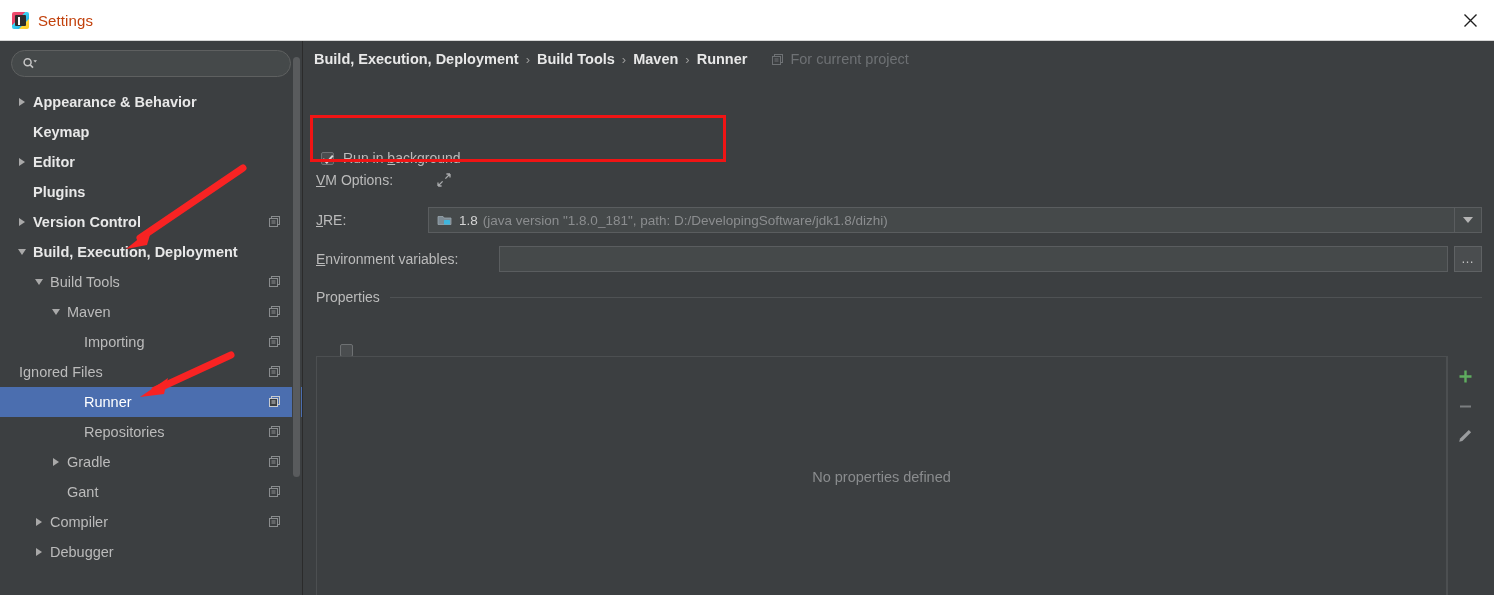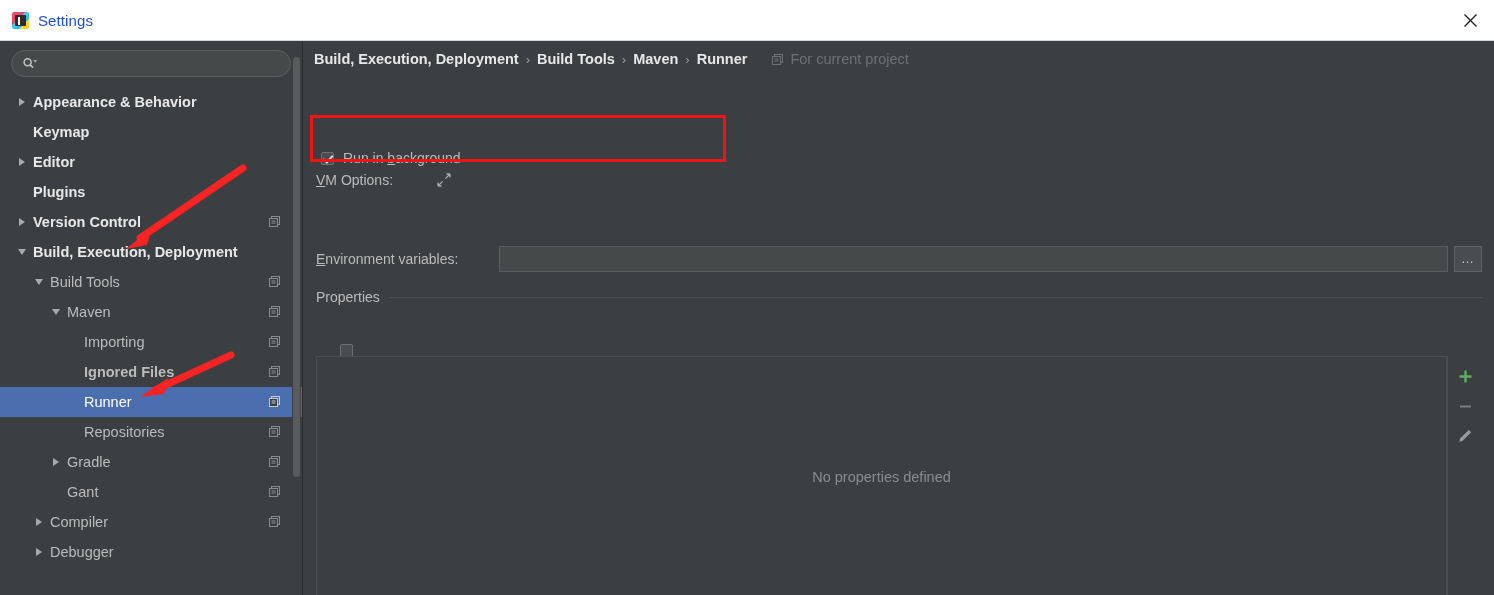--- a/index.html
+++ b/index.html
@@ -25,21 +25,21 @@
   }
   #app-icon::after {
     content: ""; position: absolute; left: 3px; top: 3px; right: 3px; bottom: 3px;
     background: #2b2b2b; border-radius: 1px;
   }
   #app-icon::before {
     content: ""; position: absolute; z-index: 2; left: 6px; top: 5px;
     width: 2px; height: 8px; background: #ffffff;
   }
   #title-text {
-    font-size: 15px; color: #1d4ed8; letter-spacing: .1px;
+    font-size: 15px; color: #c2410c; letter-spacing: .1px;
   }
   #close-btn {
     position: absolute; right: 0; top: 0; width: 48px; height: 40px;
     display: flex; align-items: center; justify-content: center;
   }
   #close-btn svg { display: block; }
 
   
   #body-area {
     position: absolute; left: 0; top: 41px; width: 1494px; height: 554px;
@@ -321,21 +321,21 @@
         </div>
         <div class="tree-row" style="padding-left: 65px;">
           <span class="tw none"></span>
           <span>Importing</span>
           <span class="scope-icon"><svg width="13" height="13" viewBox="0 0 13 13">
               <rect x="3.5" y="1.5" width="8" height="8" fill="none" stroke="#c9cbcd" stroke-width="1"></rect>
               <rect x="1.5" y="3.5" width="8" height="8" fill="#3c3f41" stroke="#c9cbcd" stroke-width="1"></rect>
               <path d="M3.5 6 L7.5 6 M3.5 8 L7.5 8" stroke="#c9cbcd" stroke-width="1"></path>
             </svg></span>
         </div>
-        <div class="tree-row" style="padding-left: 65px; font-weight: bold;">
+        <div class="tree-row" style="">
           <span class="tw none"></span>
           <span>Ignored Files</span>
           <span class="scope-icon"><svg width="13" height="13" viewBox="0 0 13 13">
               <rect x="3.5" y="1.5" width="8" height="8" fill="none" stroke="#c9cbcd" stroke-width="1"></rect>
               <rect x="1.5" y="3.5" width="8" height="8" fill="#3c3f41" stroke="#c9cbcd" stroke-width="1"></rect>
               <path d="M3.5 6 L7.5 6 M3.5 8 L7.5 8" stroke="#c9cbcd" stroke-width="1"></path>
             </svg></span>
         </div>
         <div class="tree-row selected" style="padding-left: 65px;">
           <span class="tw none"></span>
@@ -429,20 +429,36 @@
     <div id="row-vm">
       <span id="vm-label" class="fld-label"><span class="mn">V</span><span>M Options:</span></span>
       <span id="vm-expand">
         <svg width="14" height="14" viewBox="0 0 14 14" aria-hidden="true">
           <path d="M13 1 L8.4 5.6 M13 1 L13 4.6 M13 1 L9.4 1" stroke="#a9abad" stroke-width="1.3" fill="none"></path>
           <path d="M1 13 L5.6 8.4 M1 13 L1 9.4 M1 13 L4.6 13" stroke="#a9abad" stroke-width="1.3" fill="none"></path>
         </svg>
       </span>
     </div>
 
+    <div id="row-jre">
+      <span id="jre-label" class="fld-label"><span class="mn">J</span><span>RE:</span></span>
+      <div id="jre-combo">
+        <span class="jicon">
+          <svg width="15" height="14" viewBox="0 0 15 14" aria-hidden="true">
+            <path d="M1 3.5 L6 3.5 L7.2 5 L14 5 L14 11.5 L1 11.5 Z" fill="#7d8b94" stroke="#9aa7af" stroke-width=".8"></path>
+            <rect x="7" y="7" width="6" height="4.5" rx=".6" fill="#3fb6dd"></rect>
+          </svg>
+        </span>
+        <span id="jre-ver">1.8</span>
+        <span id="jre-desc">(java version "1.8.0_181", path: D:/DevelopingSoftware/jdk1.8/dizhi)</span>
+      </div>
+      <div id="jre-arrow">
+        <span class="tri-down"></span>
+      </div>
+    </div>
 
     <div id="row-env">
       <span id="env-label" class="fld-label"><span class="mn">E</span><span>nvironment variables:</span></span>
       <input id="env-input" type="text" value="" style="">
       <div id="env-browse">
         <span>…</span>
       </div>
     </div>
 
     <div id="props-sep">

